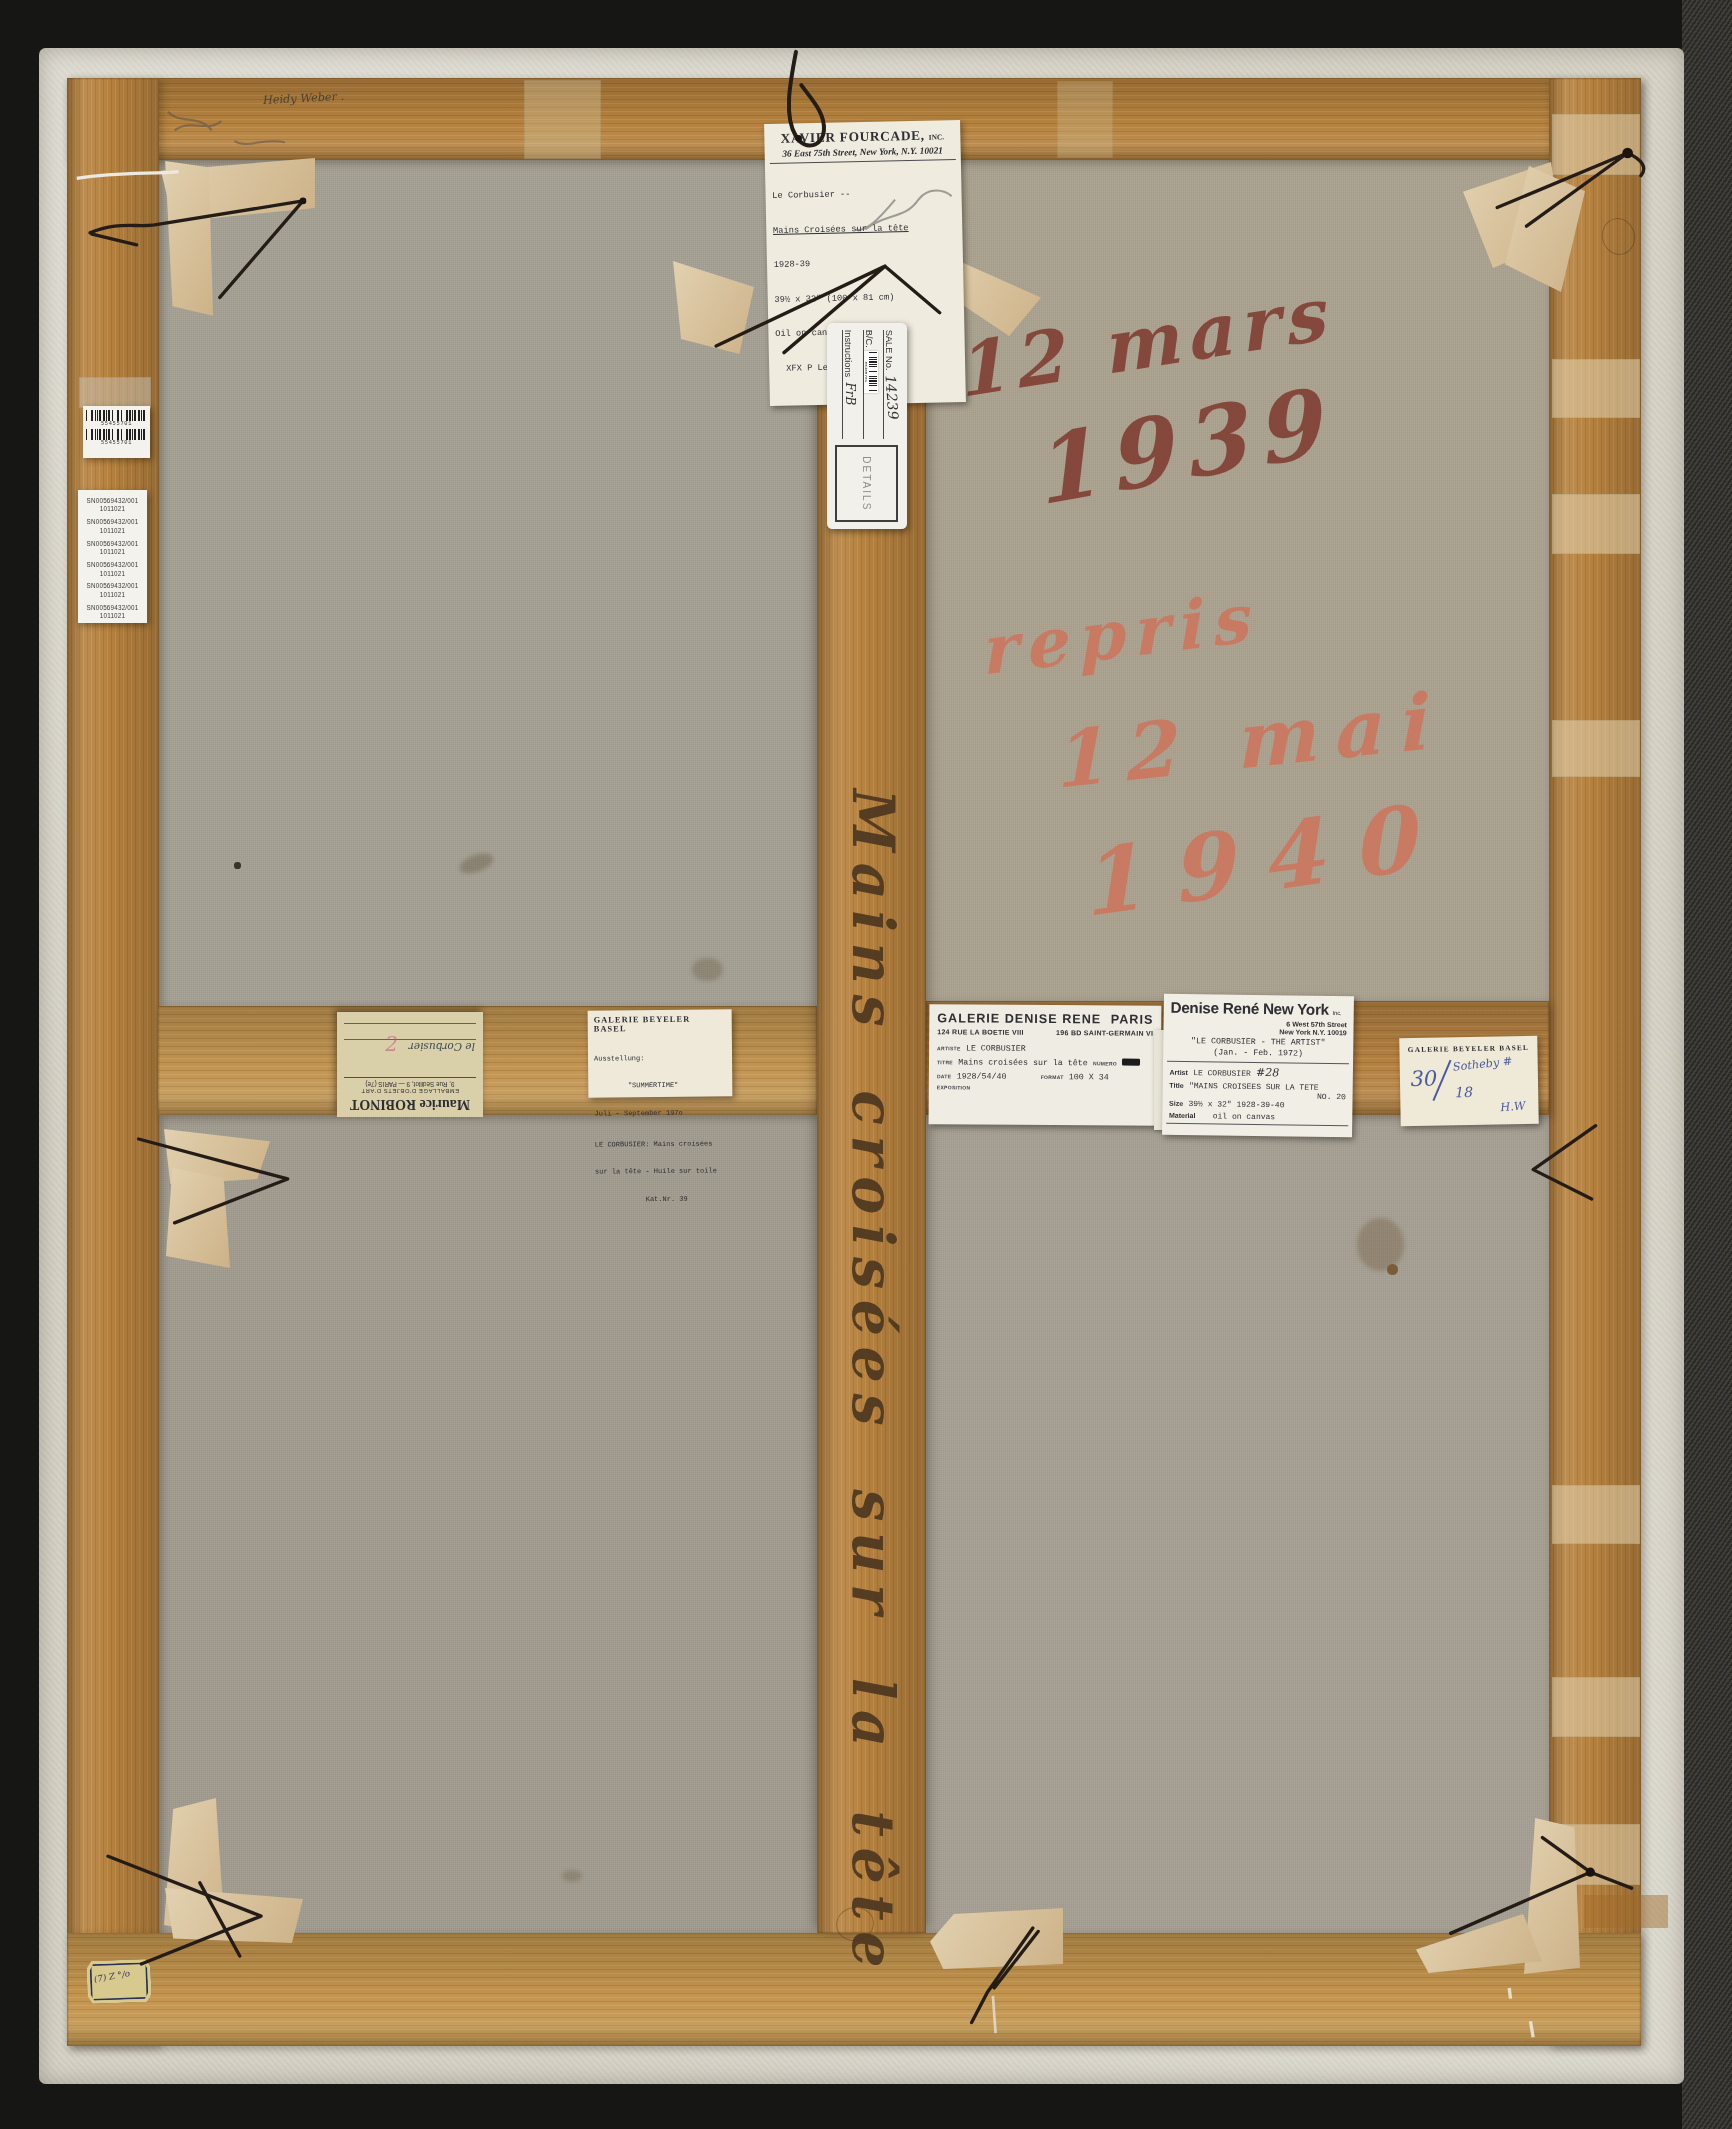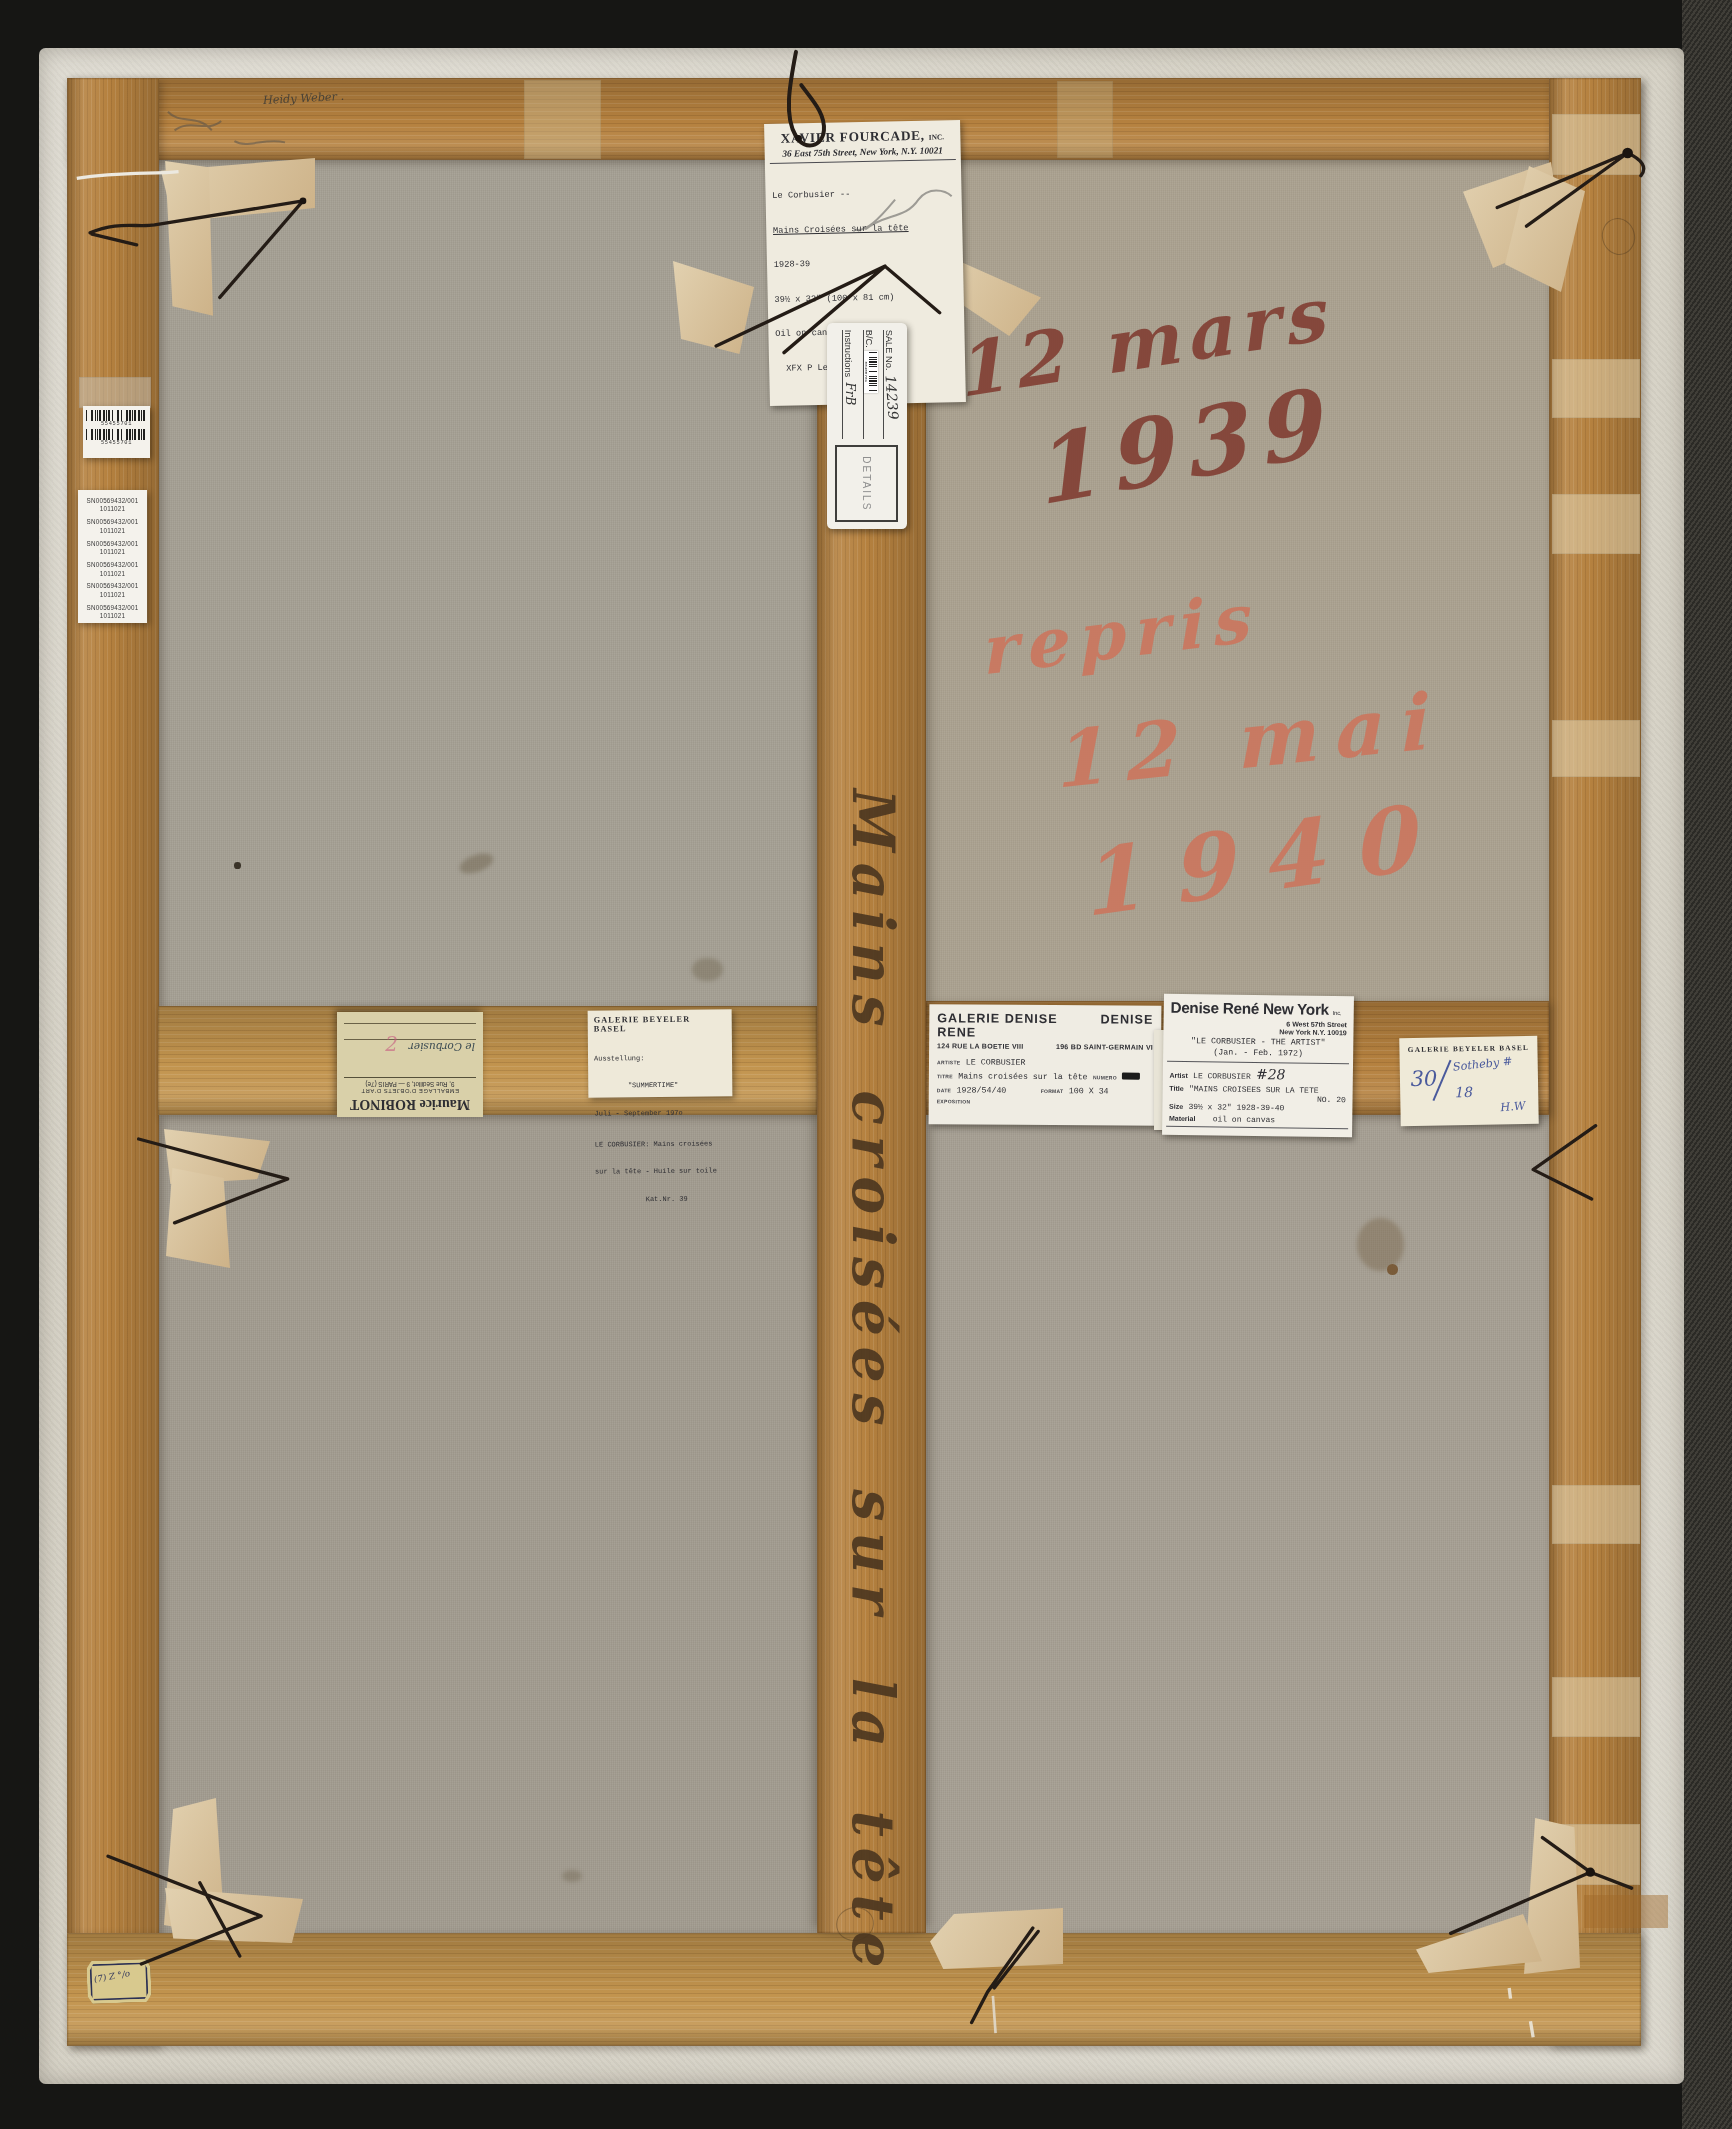--- a/index.html
+++ b/index.html
@@ -242,21 +242,21 @@
       <div>Juli - September 197o</div>
       <div style="margin-top:2.7px">LE CORBUSIER: Mains croisées</div>
       <div>sur la tête - Huile sur toile</div>
       <div>            Kat.Nr. 39</div>
     </div>
   </div>
 
   <div class="abs lbl drp">
     <div class="hd">
       <span>GALERIE DENISE RENE</span>
-      <span>DENISE</span>
+      <span>PARIS</span>
     </div>
     <div class="ad">
       <span>124 RUE LA BOETIE VIII</span>
       <span>196 BD SAINT-GERMAIN VI</span>
     </div>
     <div class="frow" style="margin-top:8px">
       <span class="fieldlbl">ARTISTE</span>
       <span class="mono fval">LE CORBUSIER</span>
     </div>
     <div class="frow">
@@ -283,21 +283,21 @@
     <div class="ad">
       <div>6 West 57th Street</div>
       <div>New York N.Y. 10019</div>
     </div>
     <div class="show mono">"LE CORBUSIER - THE ARTIST"</div>
     <div class="show mono">(Jan. - Feb. 1972)</div>
     <div class="rule"></div>
     <div class="frow">
       <span class="flbl">Artist</span>
       <span class="mono fval">LE CORBUSIER</span>
-      <span class="hand" style="font-size:14px">#28</span>
+      <span class="hand" style="font-size:11px">#28</span>
     </div>
     <div class="frow">
       <span class="flbl">Title</span>
       <span class="mono fval">"MAINS CROISEES SUR LA TETE</span>
     </div>
     <div class="frow" style="justify-content:flex-end;margin-top:0">
       <span class="mono fval">NO. 20</span>
     </div>
     <div class="frow" style="margin-top:0">
       <span class="flbl">Size</span>

